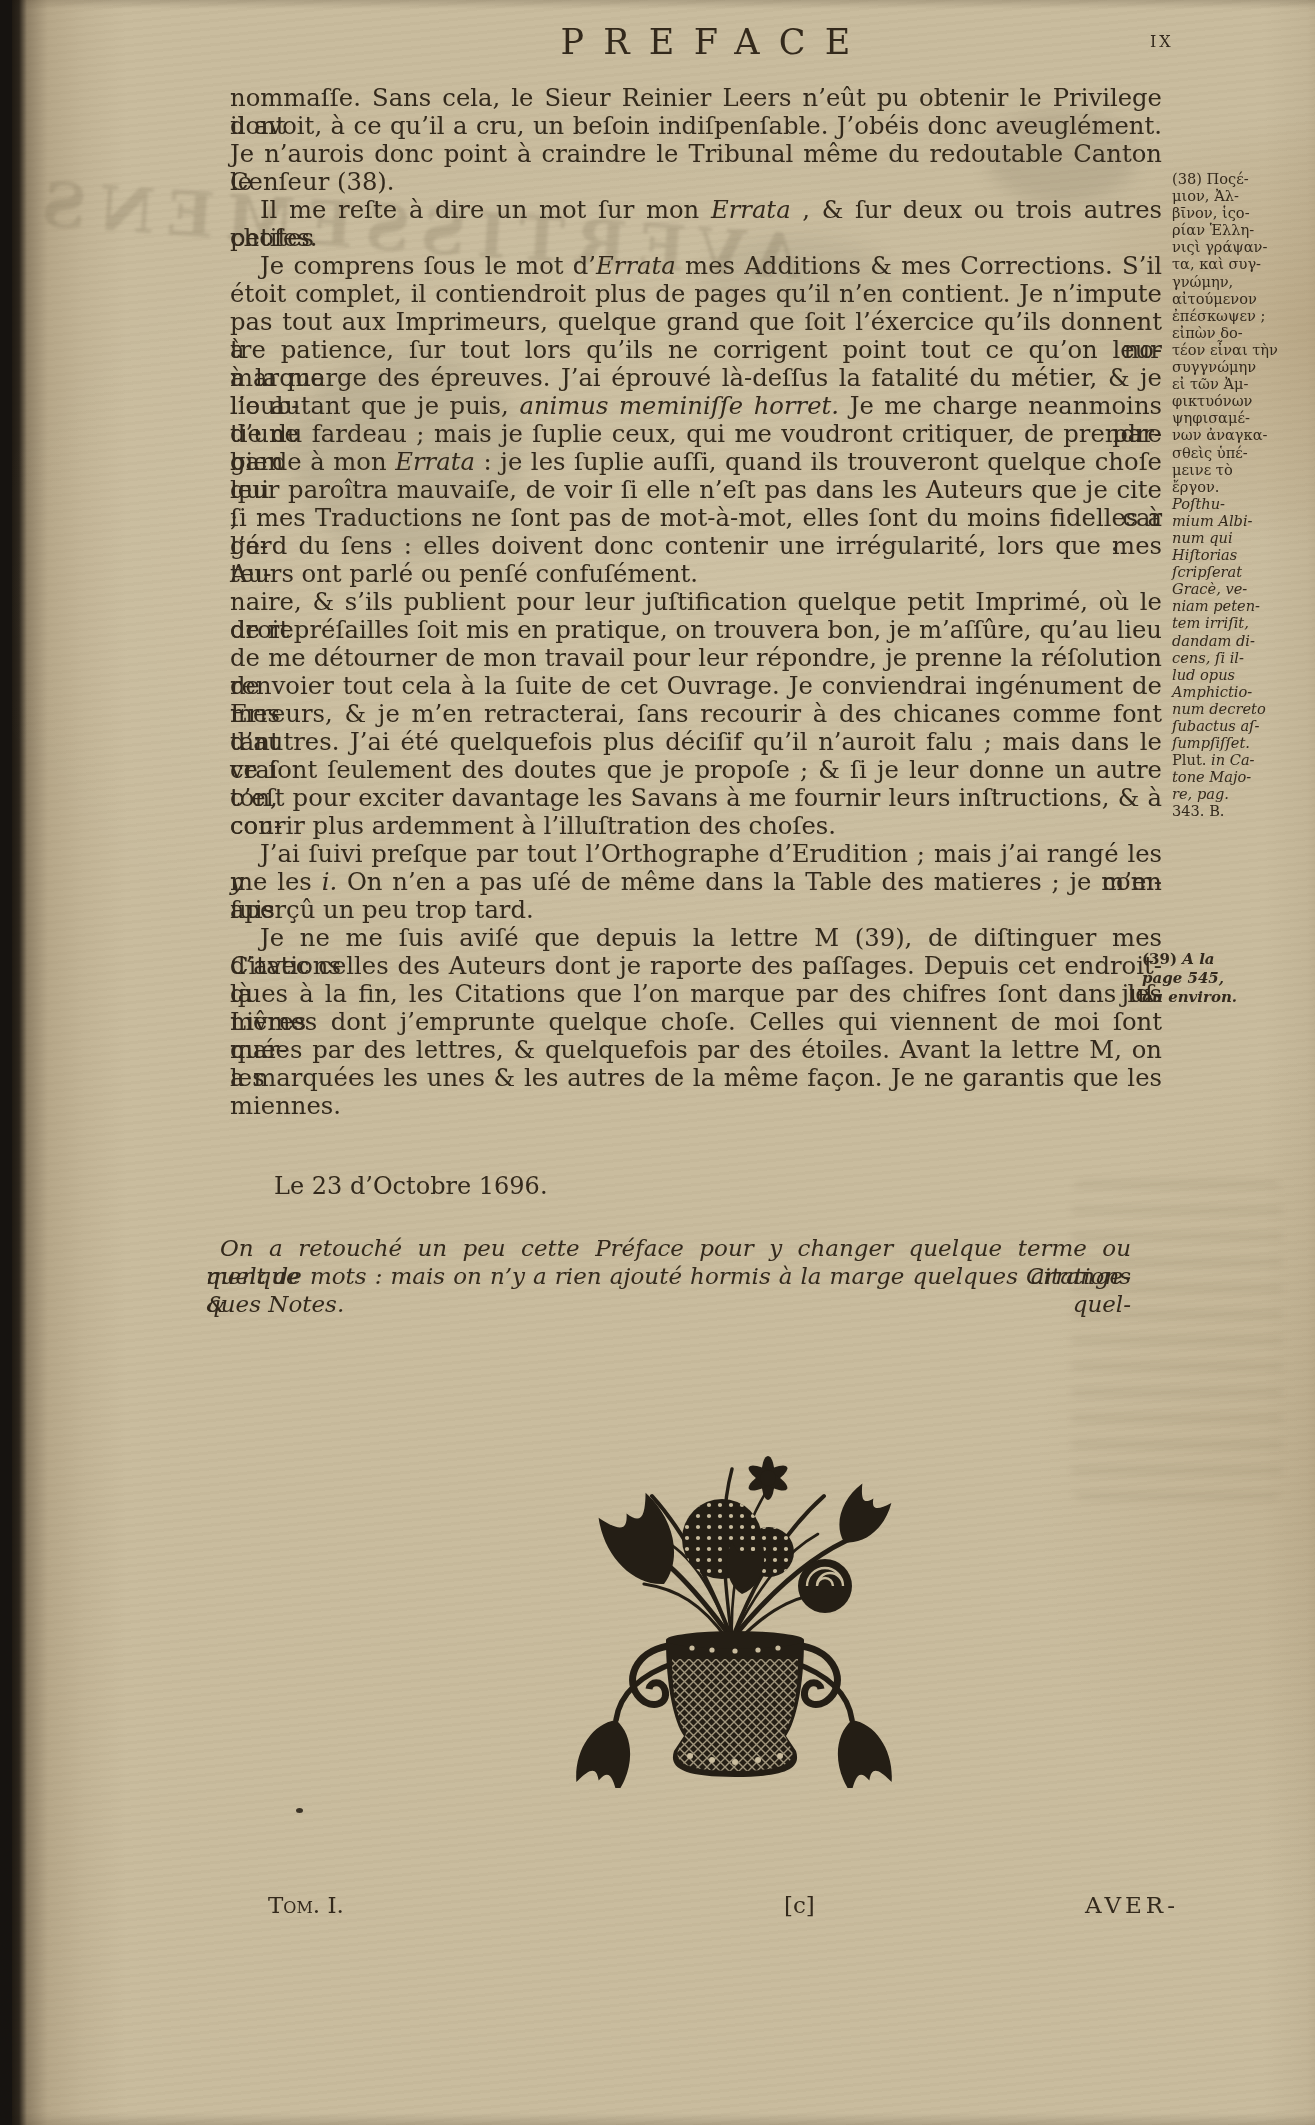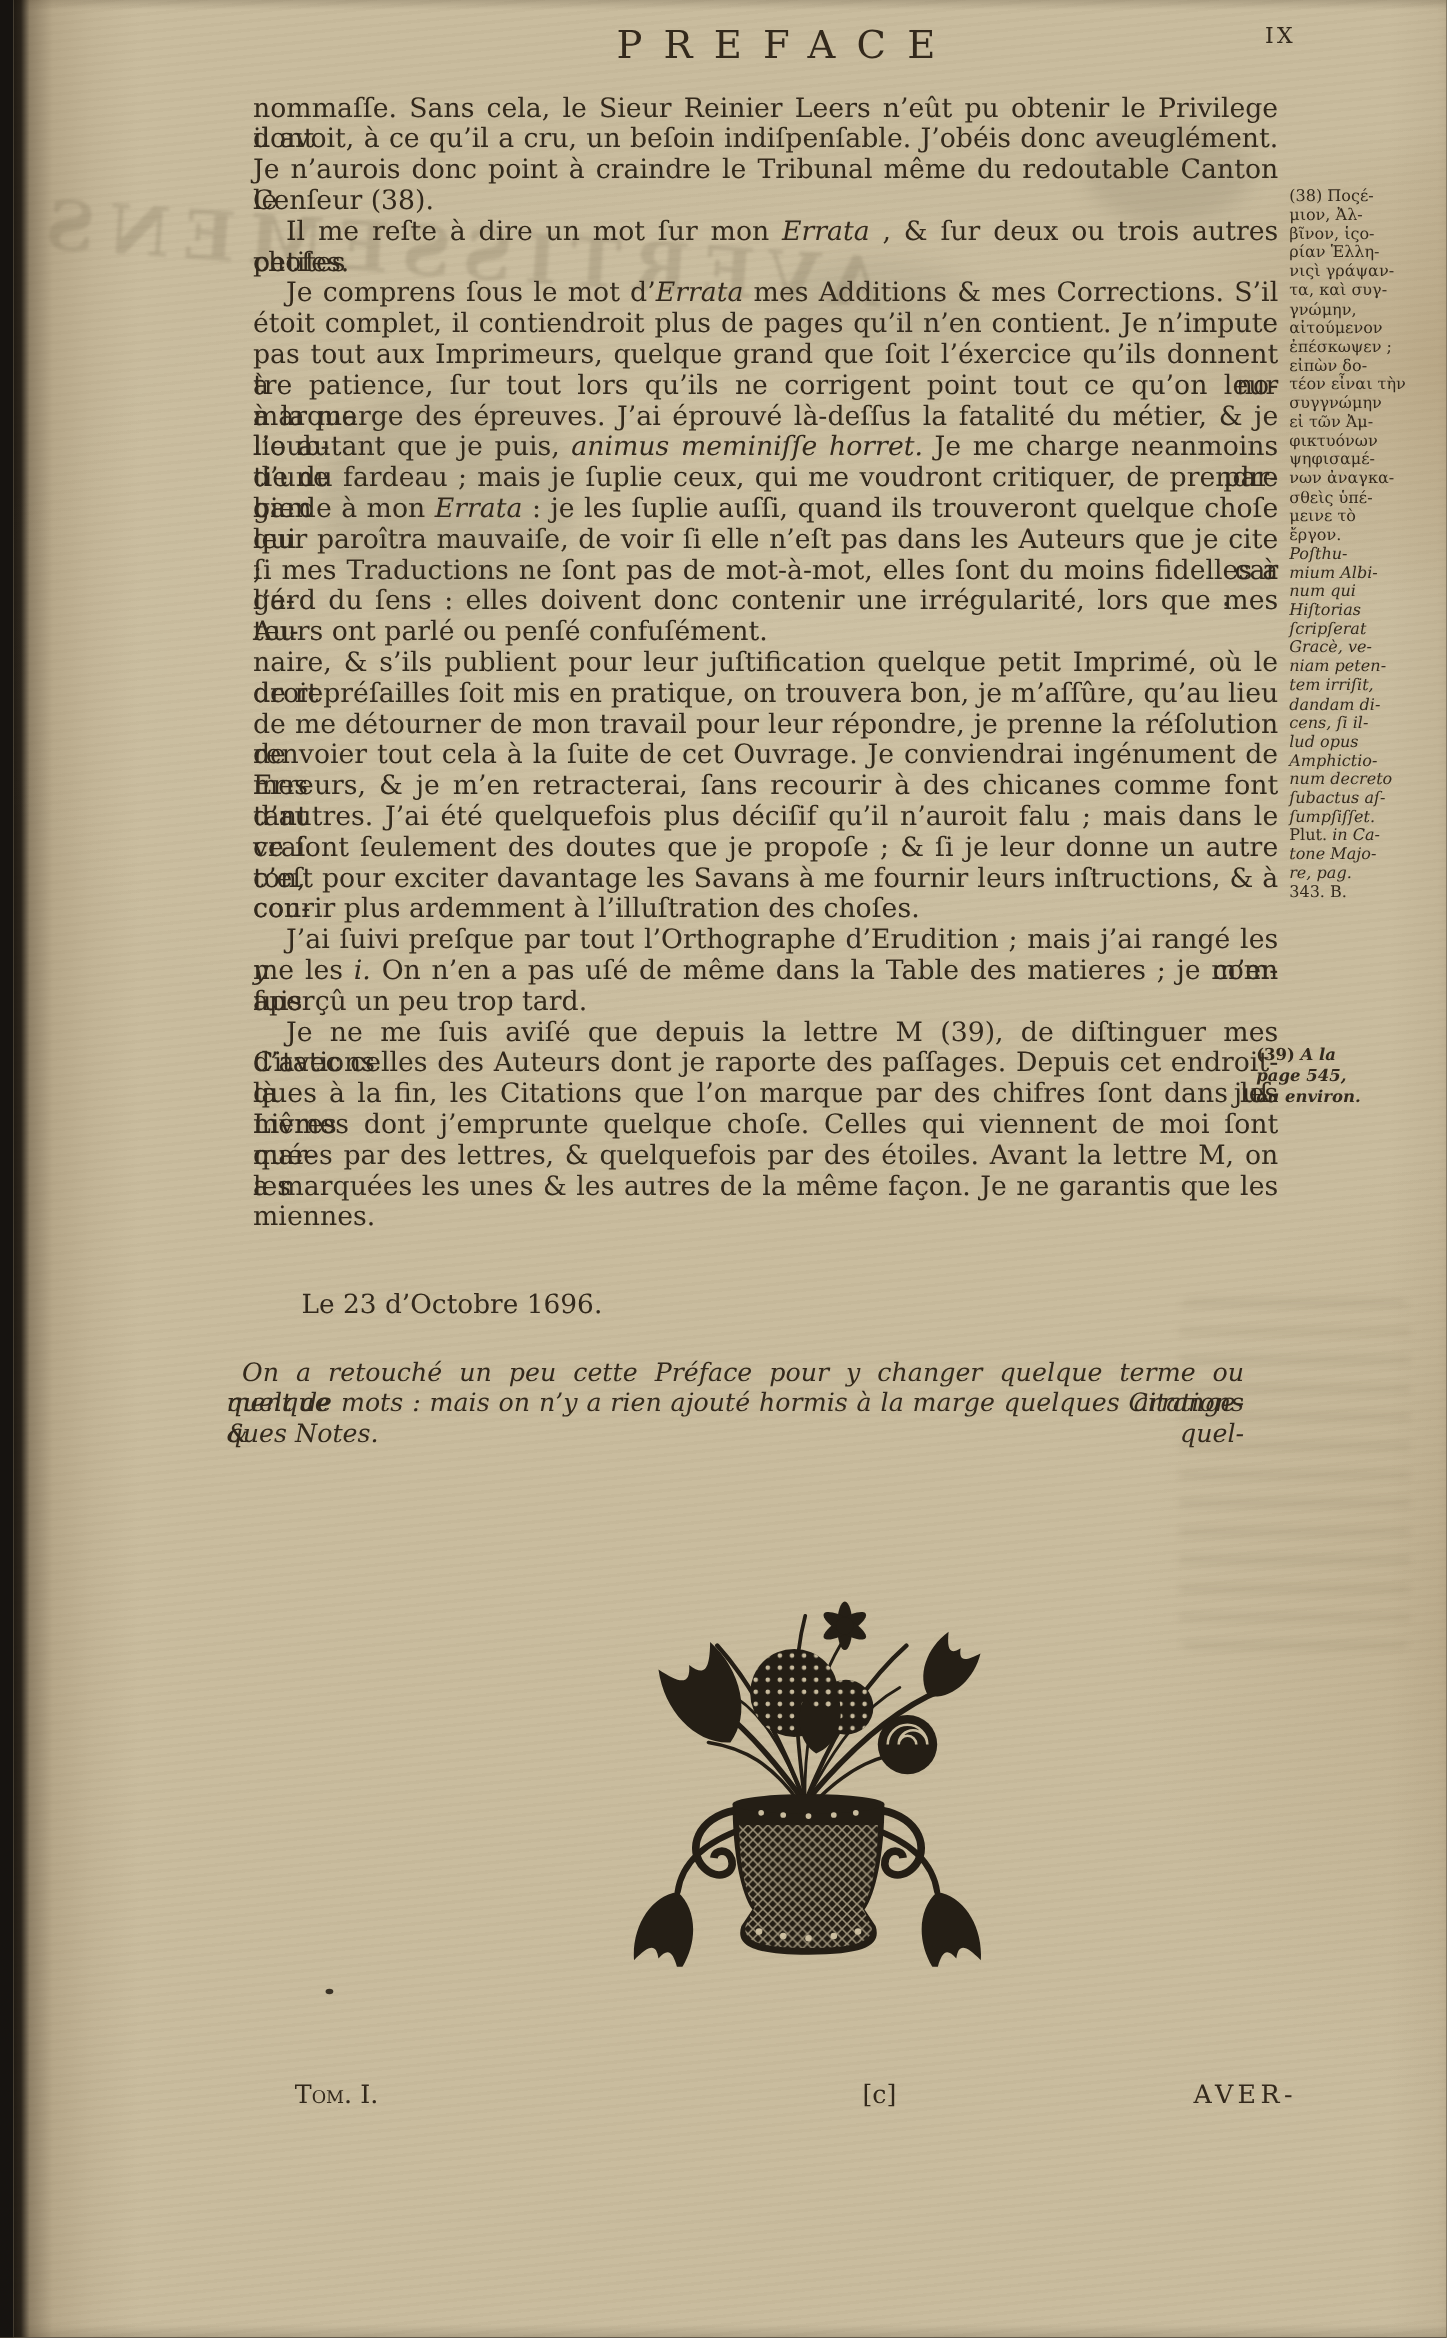--- a/index.html
+++ b/index.html
@@ -24,21 +24,21 @@
   .sm1{left:975px;top:110px;width:150px;height:95px;background:rgba(70,64,52,.12);}
   .sm2{left:280px;top:350px;width:230px;height:210px;background:rgba(70,64,52,.09);}
   .sm3{left:690px;top:235px;width:190px;height:90px;background:rgba(70,64,52,.07);}
   .sm4{left:1060px;top:1180px;width:210px;height:320px;background:
        repeating-linear-gradient(180deg, rgba(95,80,55,.08) 0 9px, rgba(0,0,0,0) 9px 26px);
        border-radius:12px;filter:blur(3px);}
   .speck{position:absolute;background:#3a3226;border-radius:50%;}
   
   #title{position:absolute;left:703px;top:22px;transform:translateX(-50%);
          font-size:35px;letter-spacing:.55em;white-space:nowrap;}
-  #pagenum{position:absolute;left:1138px;top:20px;font-size:20px;letter-spacing:3px;}
+  #pagenum{position:absolute;left:1138px;top:32px;font-size:16px;letter-spacing:3px;}
   
   #textblock{position:absolute;left:218px;top:84px;width:932px;}
   .line{font-size:24.3px;height:28px;line-height:28px;text-align:justify;
         text-align-last:justify;white-space:normal;overflow:visible;}
   .line.last{text-align-last:left;}
   .line.indent{text-indent:30px;}
   em{font-style:italic;}
   
   #note38{position:absolute;left:1160px;top:170px;width:140px;}
   #note38 .mline{font-size:14.6px;height:17.1px;line-height:17.1px;}

